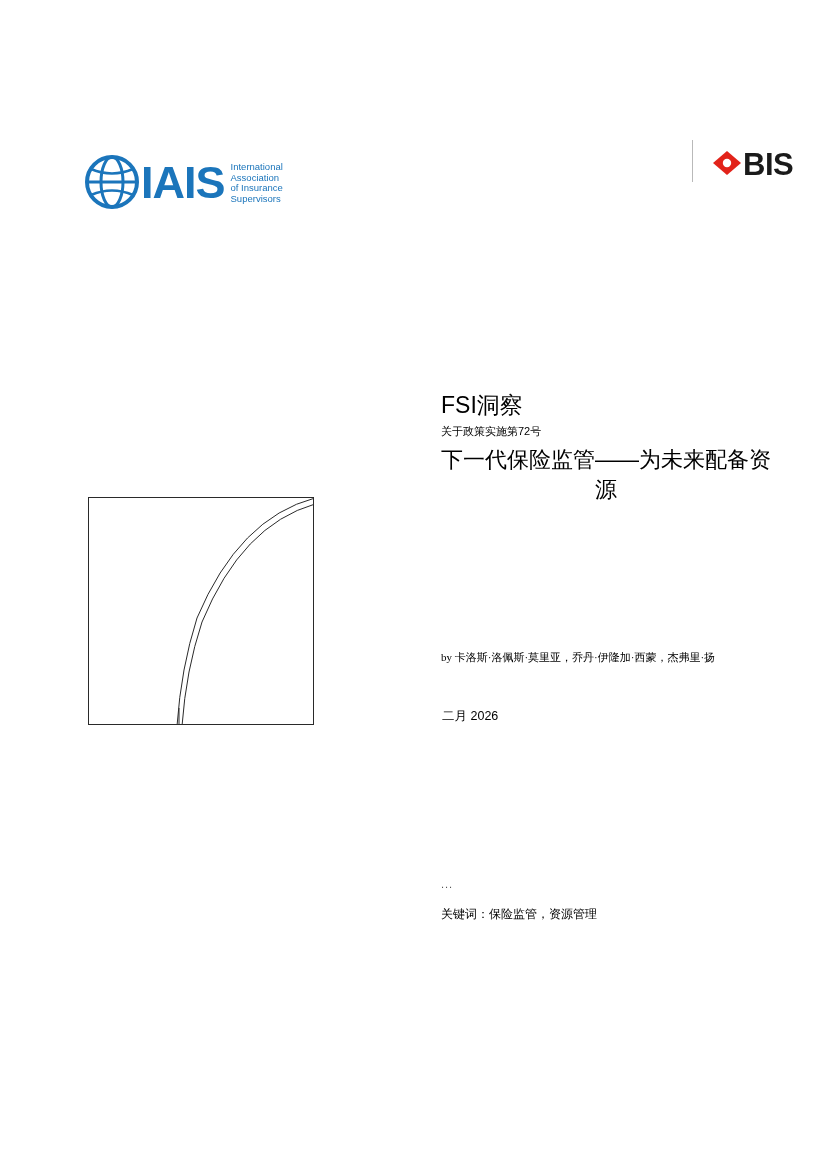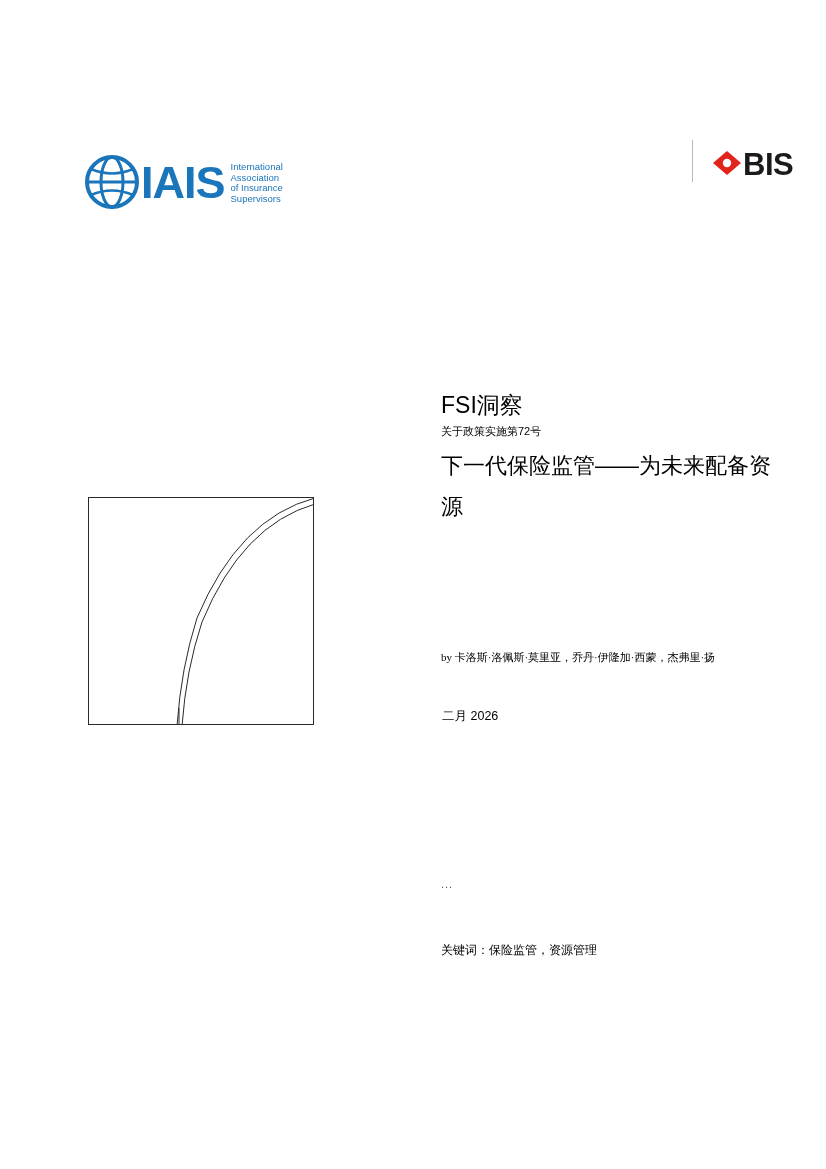--- a/index.html
+++ b/index.html
@@ -128,24 +128,25 @@
   .doc-number {
     font-family: "Liberation Sans", sans-serif;
     font-size: 11px;
     line-height: 25px;
     color: #000;
     font-weight: normal;
   }
   .doc-title {
     font-family: "Liberation Sans", sans-serif;
     font-size: 22px;
-    line-height: 41px;
+    line-height: 30px;
     color: #000;
     font-weight: normal;
     margin-top: 1px;
+    text-align: center;
   }
 
   .authors {
     position: absolute;
     left: 441px;
     top: 608px;
     width: 350px;
     font-family: Liberation Serif, serif;
     font-size: 11px;
     line-height: 18px;
@@ -176,21 +177,20 @@
 
   .keywords {
     position: absolute;
     left: 441px;
     top: 906px;
     width: 350px;
     font-family: Liberation Sans, sans-serif;
     font-size: 12px;
     line-height: 17px;
     color: #000;
-    margin-top: 36px;
   }
 </style>
 </head>
 <body>
 
 <div class="header">
 
   <div class="iais-logo">
     <span class="globe">
       <svg width="54" height="54" viewBox="0 0 54 54" xmlns="http://www.w3.org/2000/svg">

